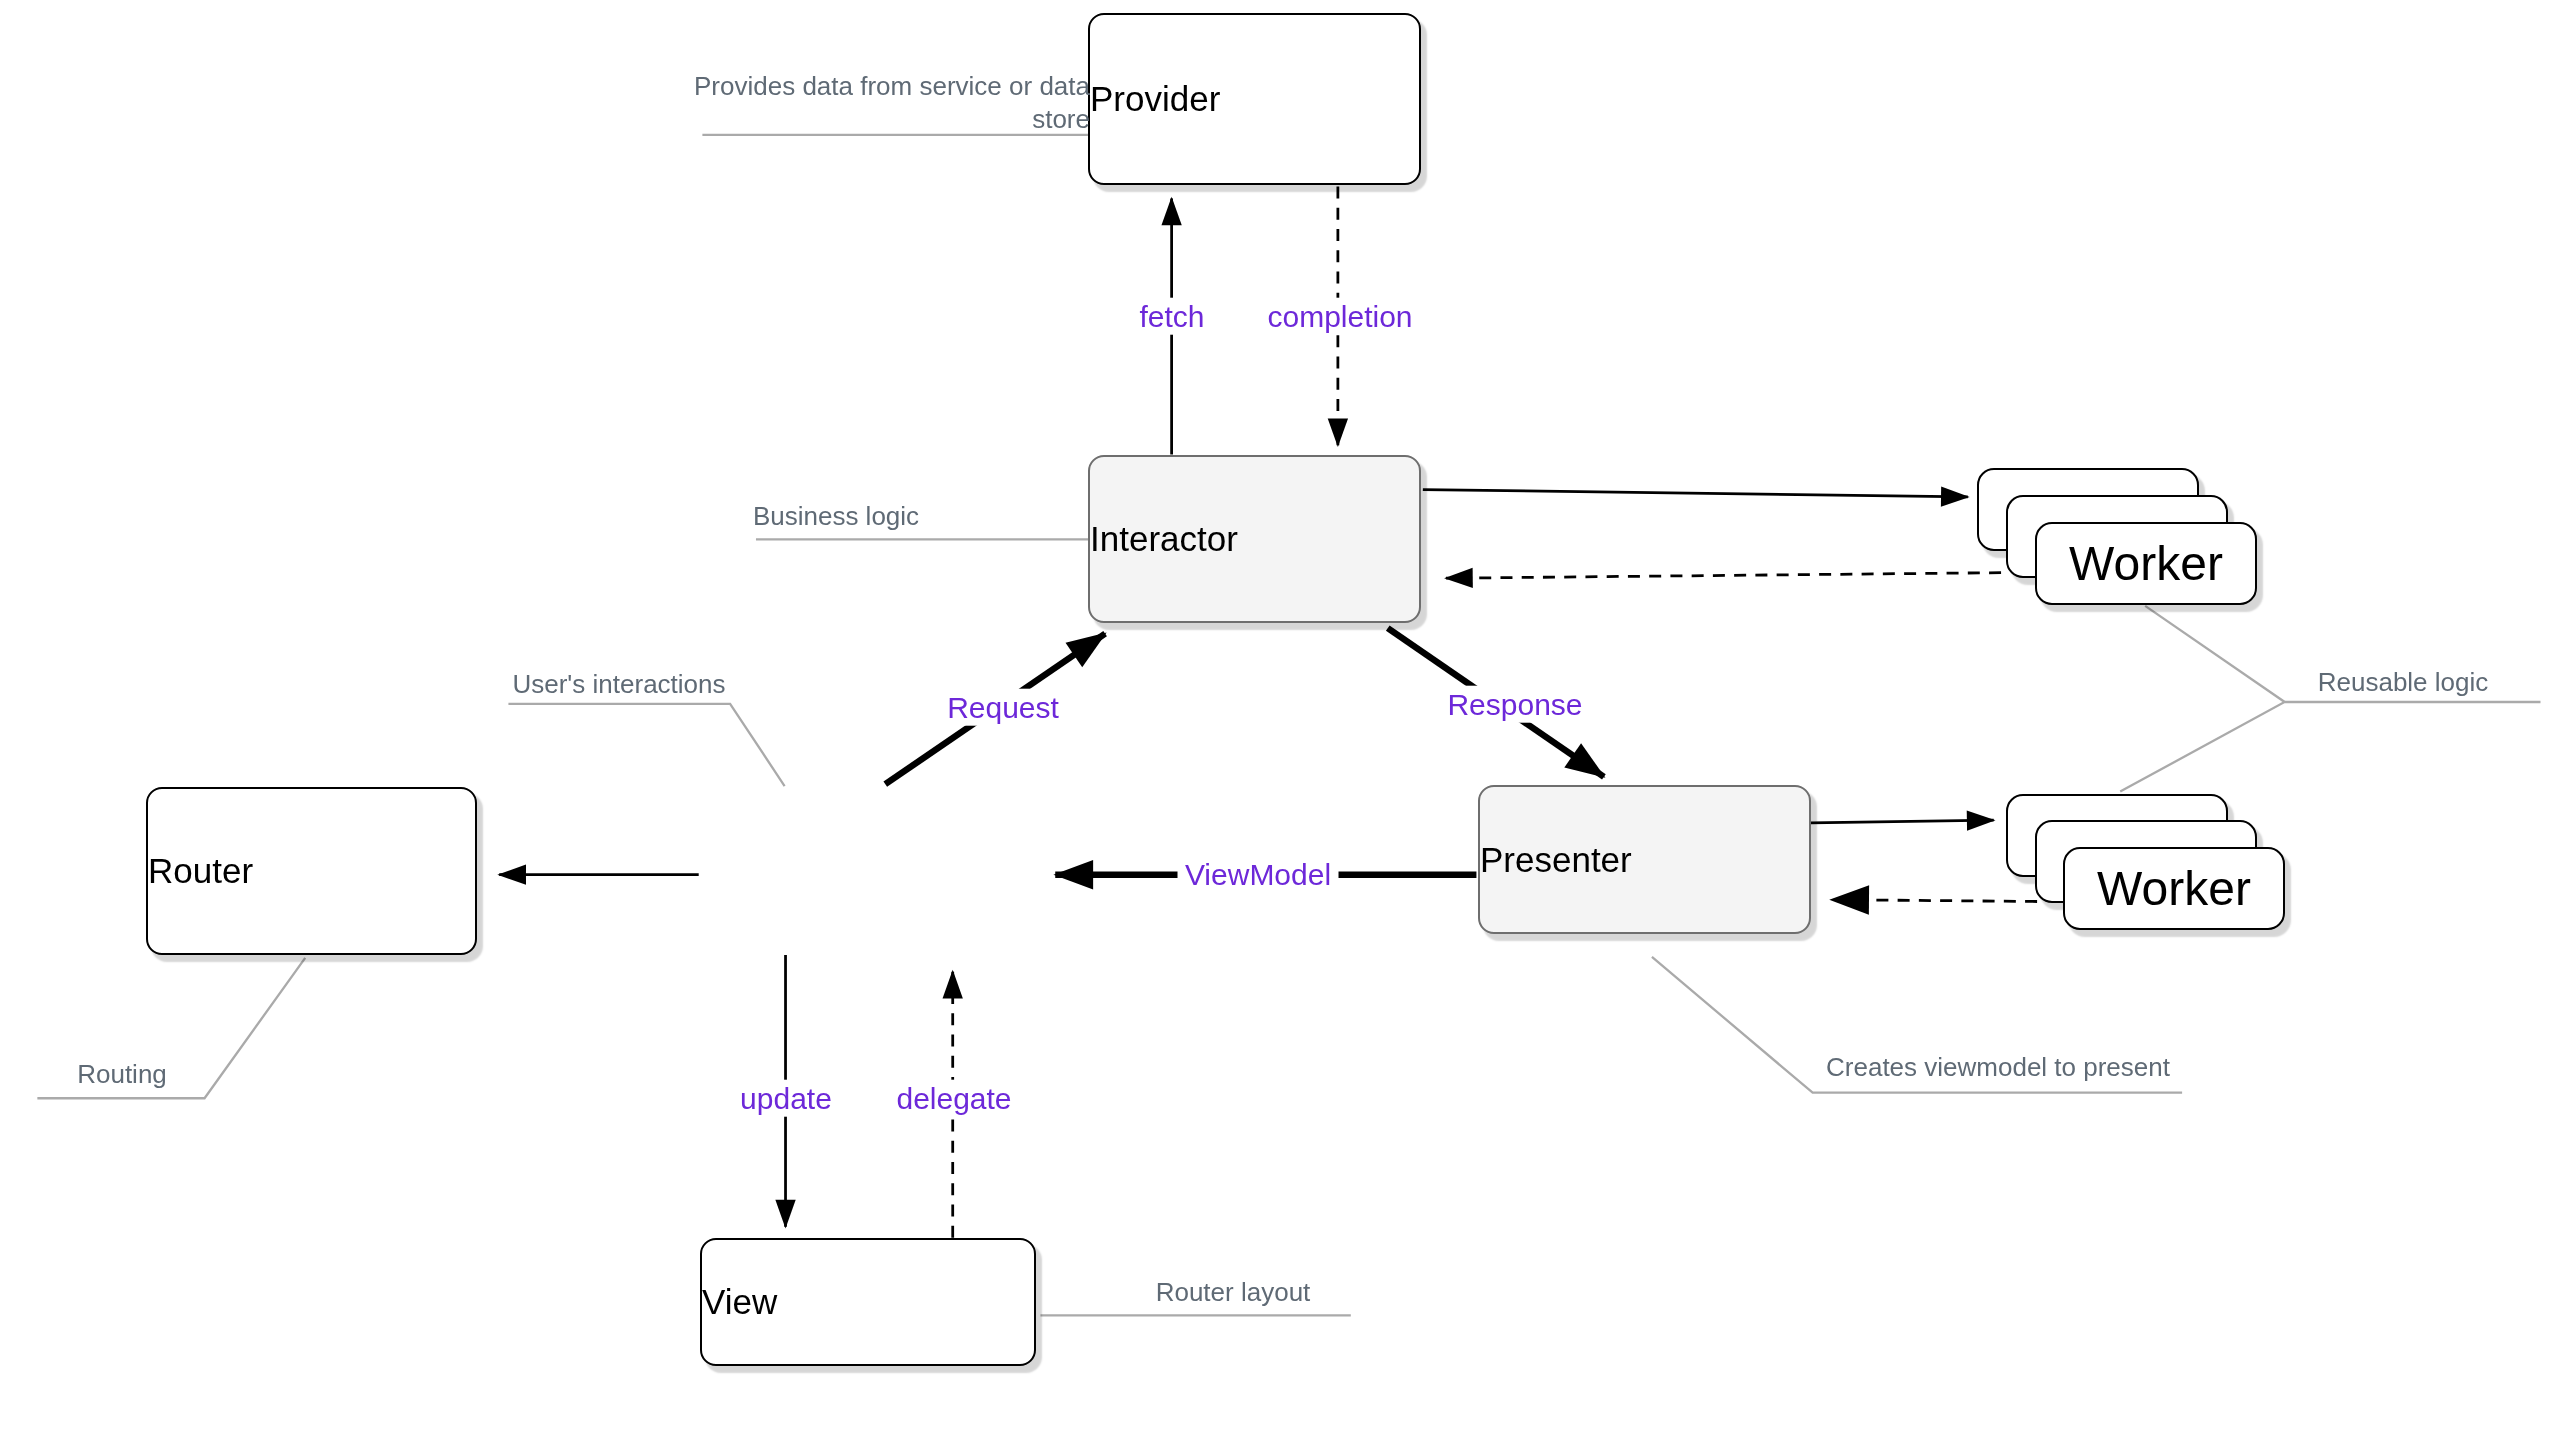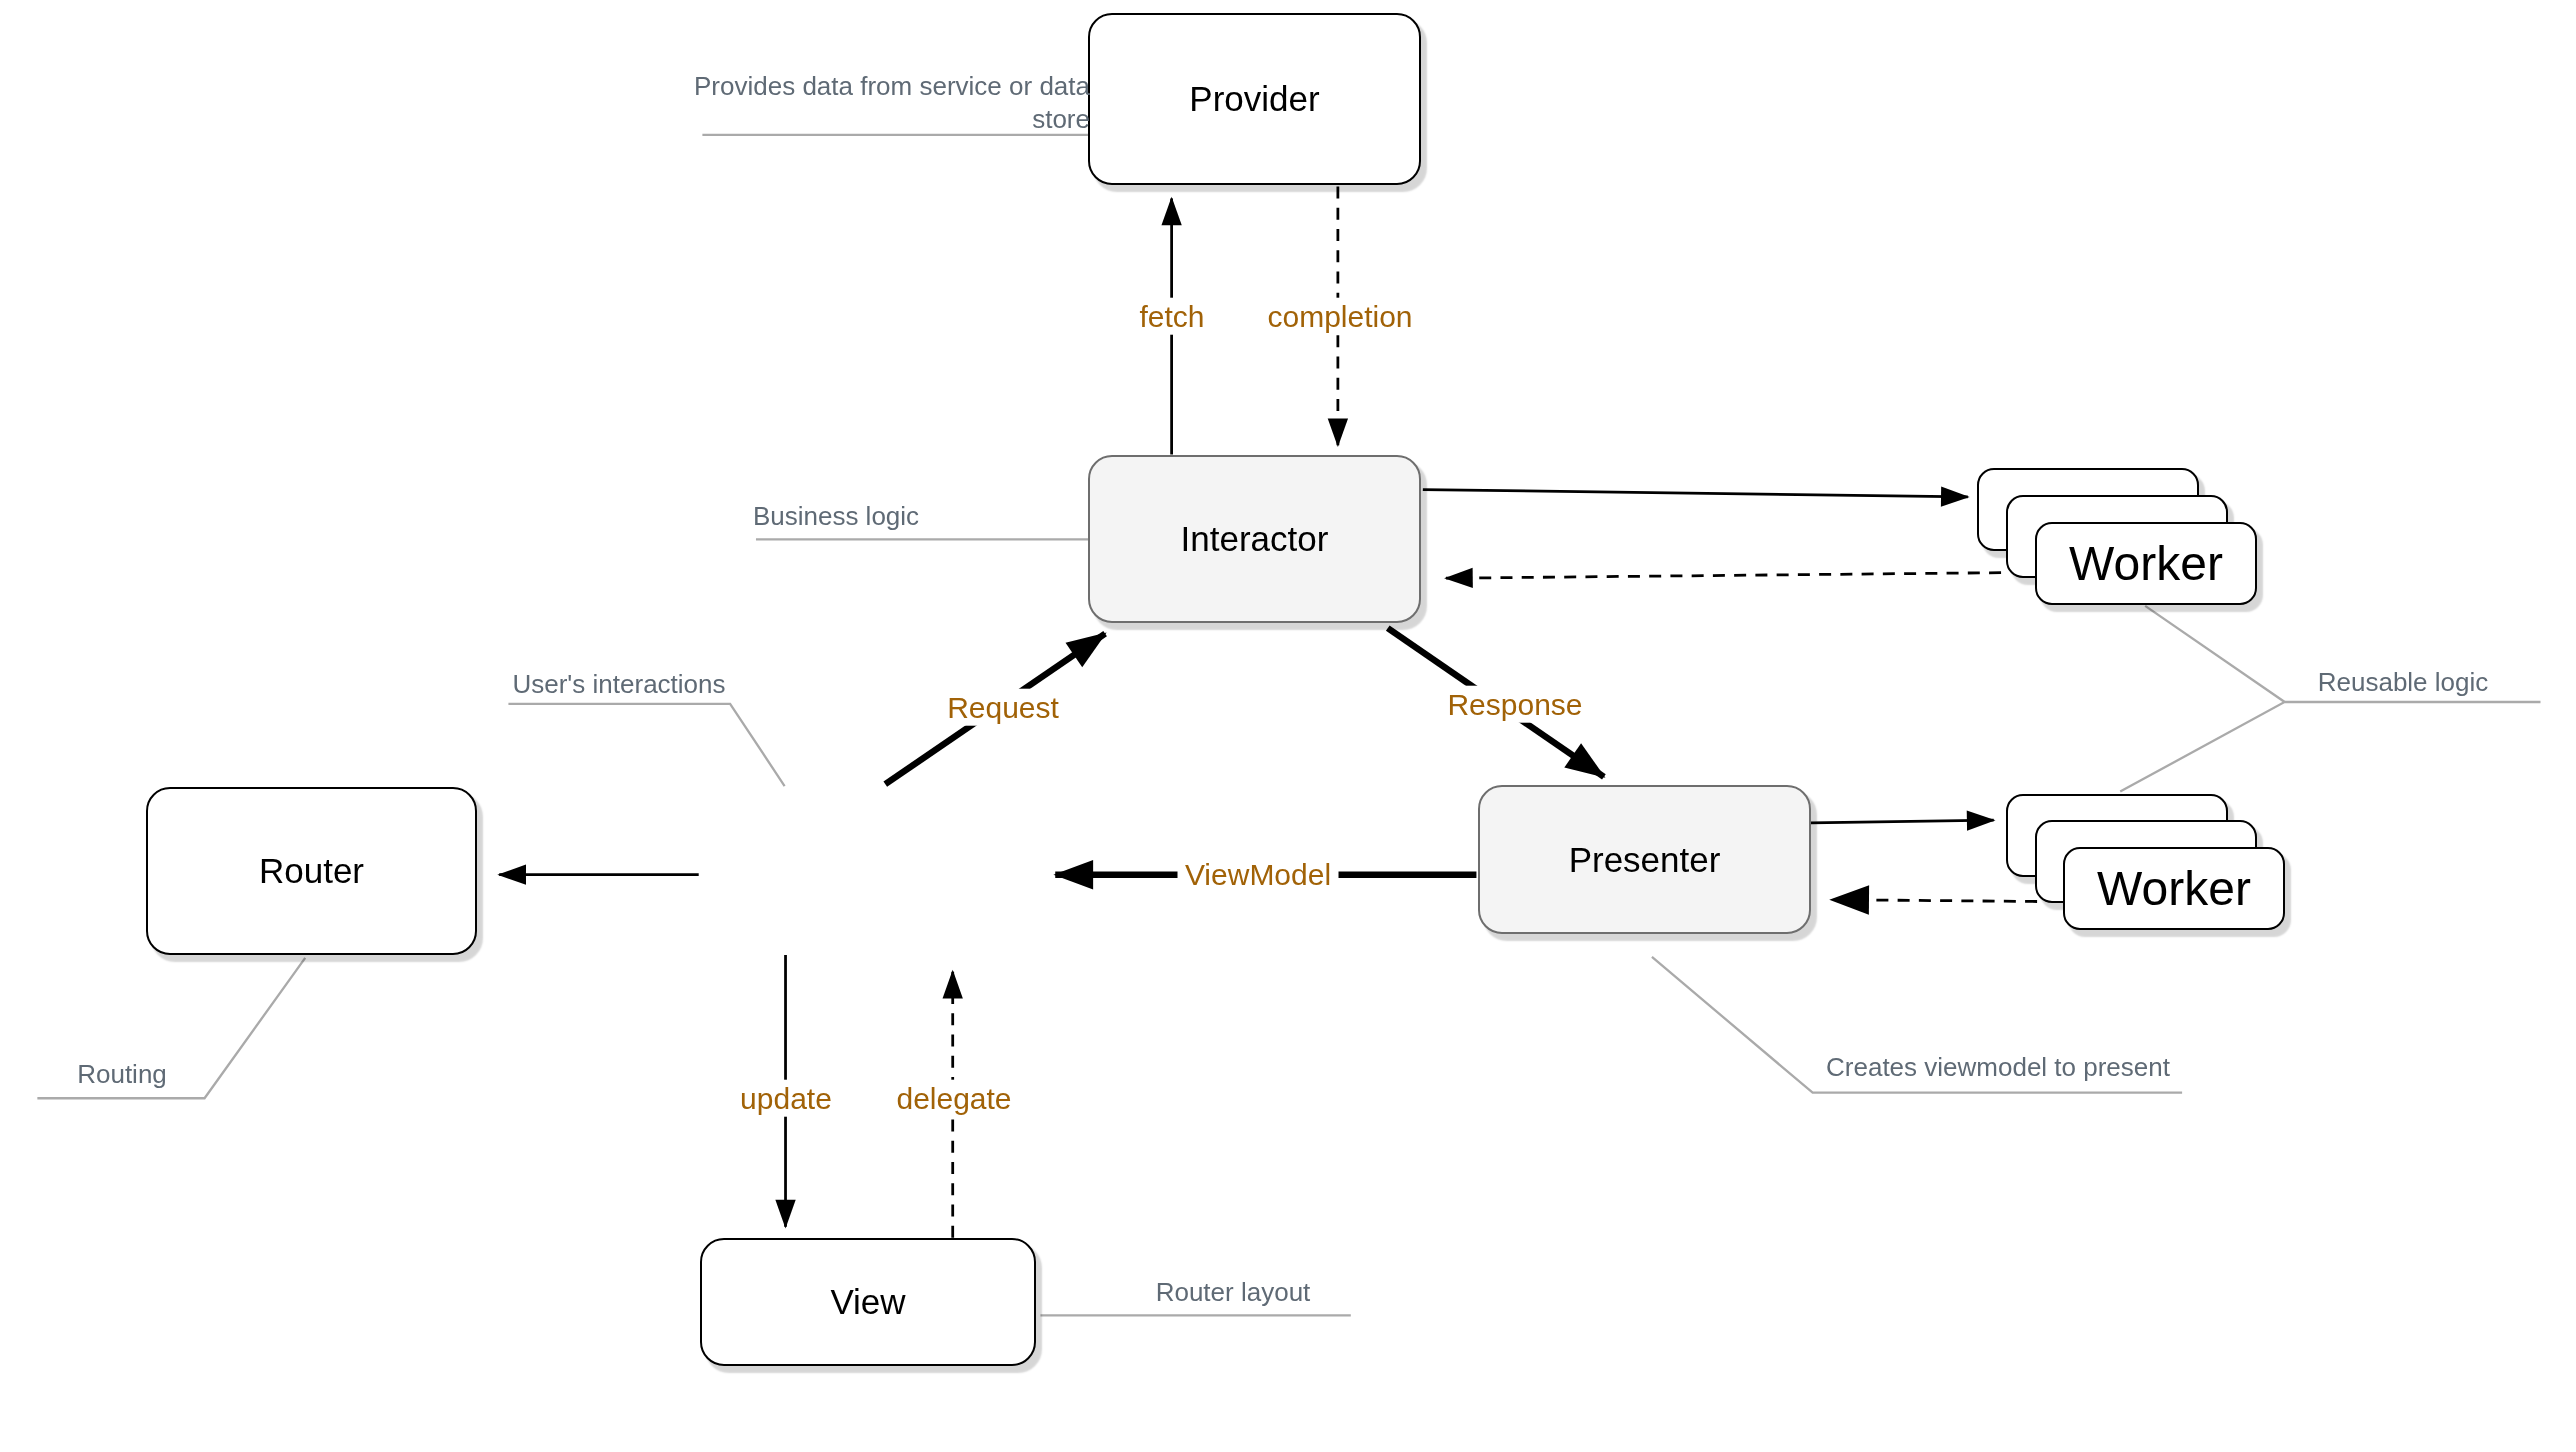--- a/index.html
+++ b/index.html
@@ -11,38 +11,38 @@
     --annotation-text:#5f6a75;
     --annotation-line:#aaaaaa;
     --canvas-bg:#ffffff;
   }
   *{margin:0;padding:0;box-sizing:border-box;}
   html,body{background:var(--canvas-bg);}
   body{font-family:"Liberation Sans",sans-serif;}
   #canvas{position:relative;width:2576px;height:1452px;background:var(--canvas-bg);overflow:hidden;}
   svg.overlay{position:absolute;left:0;top:0;pointer-events:none;}
   .node{
-    position:absolute;display:flex;align-items:center;justify-content:center;
-    border-radius:24px;font-size:35px;color:#000;
+    position:absolute;display:flex;align-items:center;
+    border-radius:16px;font-size:35px;color:#000;
     box-shadow:5.5px 6.5px 1.8px rgba(0,0,0,0.16);
     background:var(--node-fill-white);
     border:2.8px solid var(--node-border-black);
     text-align:center;
   }
   .node.gray{background:var(--node-fill-gray);border-color:var(--node-border-gray);}
   .stackbox{
     position:absolute;border-radius:17px;background:var(--node-fill-white);
     border:2.8px solid var(--node-border-black);
     box-shadow:5.5px 6.5px 1.8px rgba(0,0,0,0.16);
     display:flex;align-items:center;justify-content:center;
     font-size:48px;color:#000;
   }
   .edge-label{
     position:absolute;transform:translate(-50%,-50%);
-    font-size:30px;color:#a16207;background:var(--canvas-bg);
+    font-size:30px;color:#6d28d9;background:var(--canvas-bg);
     padding:1.8px 7.4px;white-space:nowrap;line-height:1.1;
   }
   .annotation{
     position:absolute;transform:translate(-50%,-50%);
     font-size:26px;color:var(--annotation-text);
     text-align:right;white-space:nowrap;line-height:1.25;
   }
   .annotation.wrap{white-space:normal;width:416px;}
 </style>
 </head>

